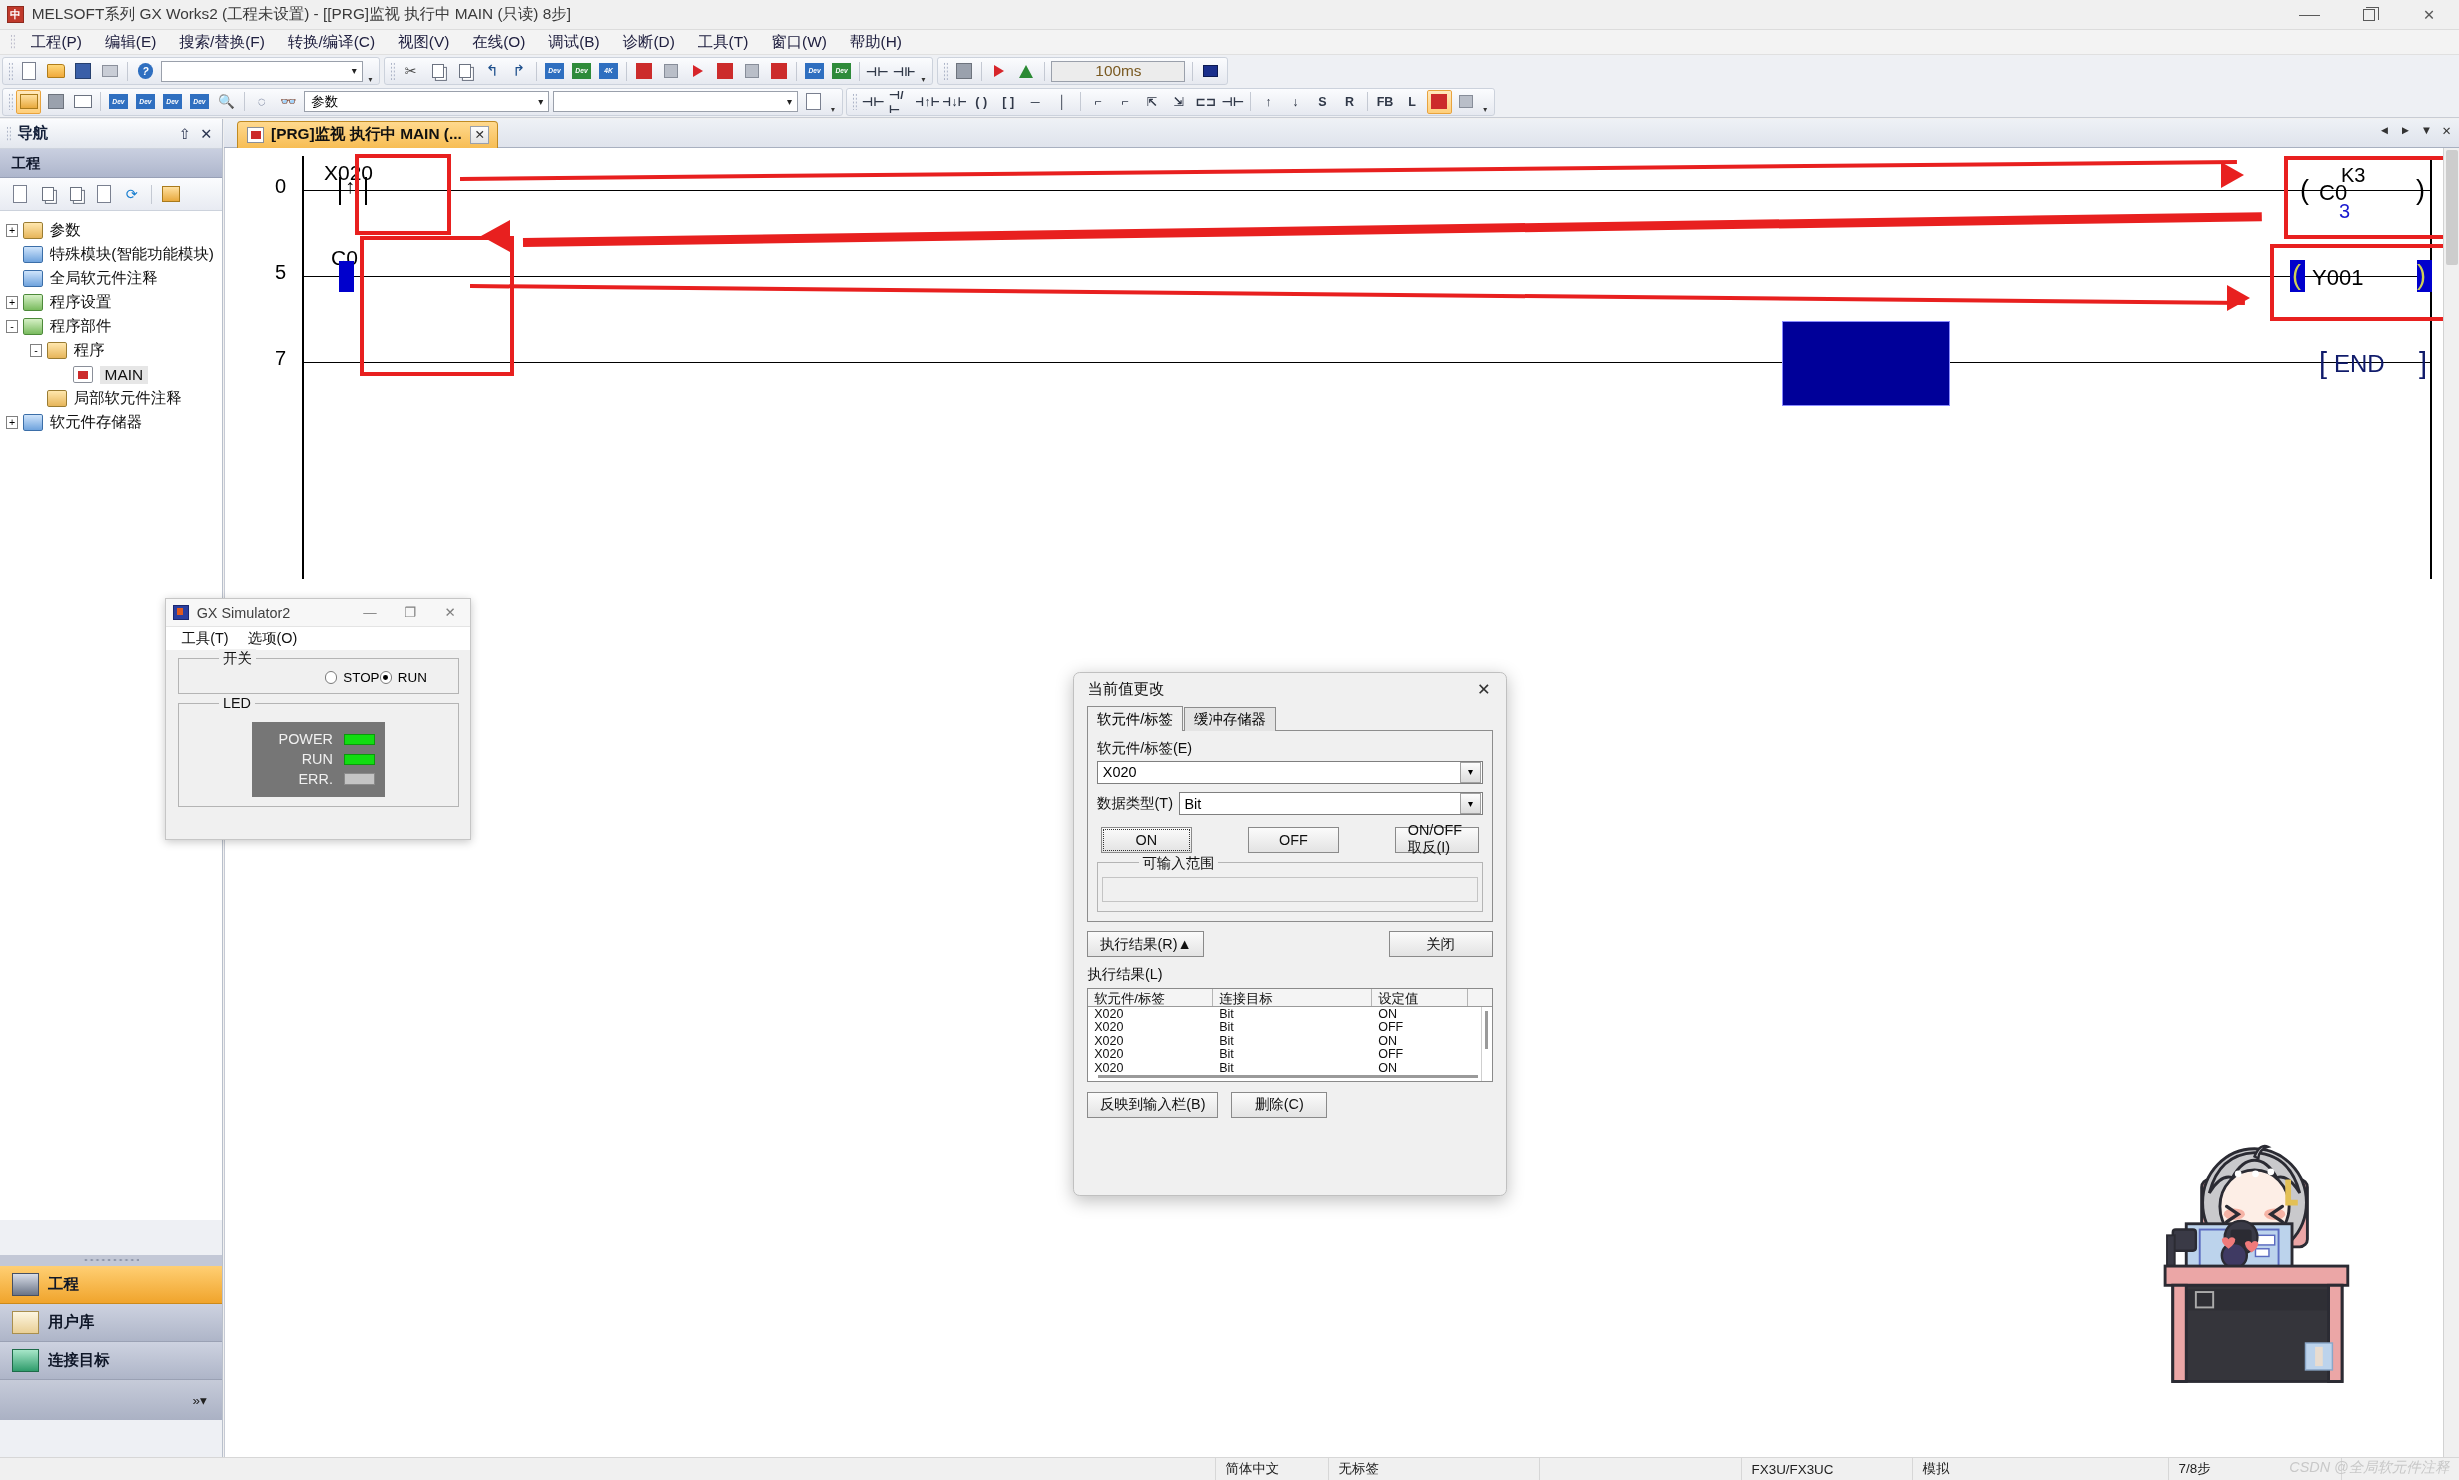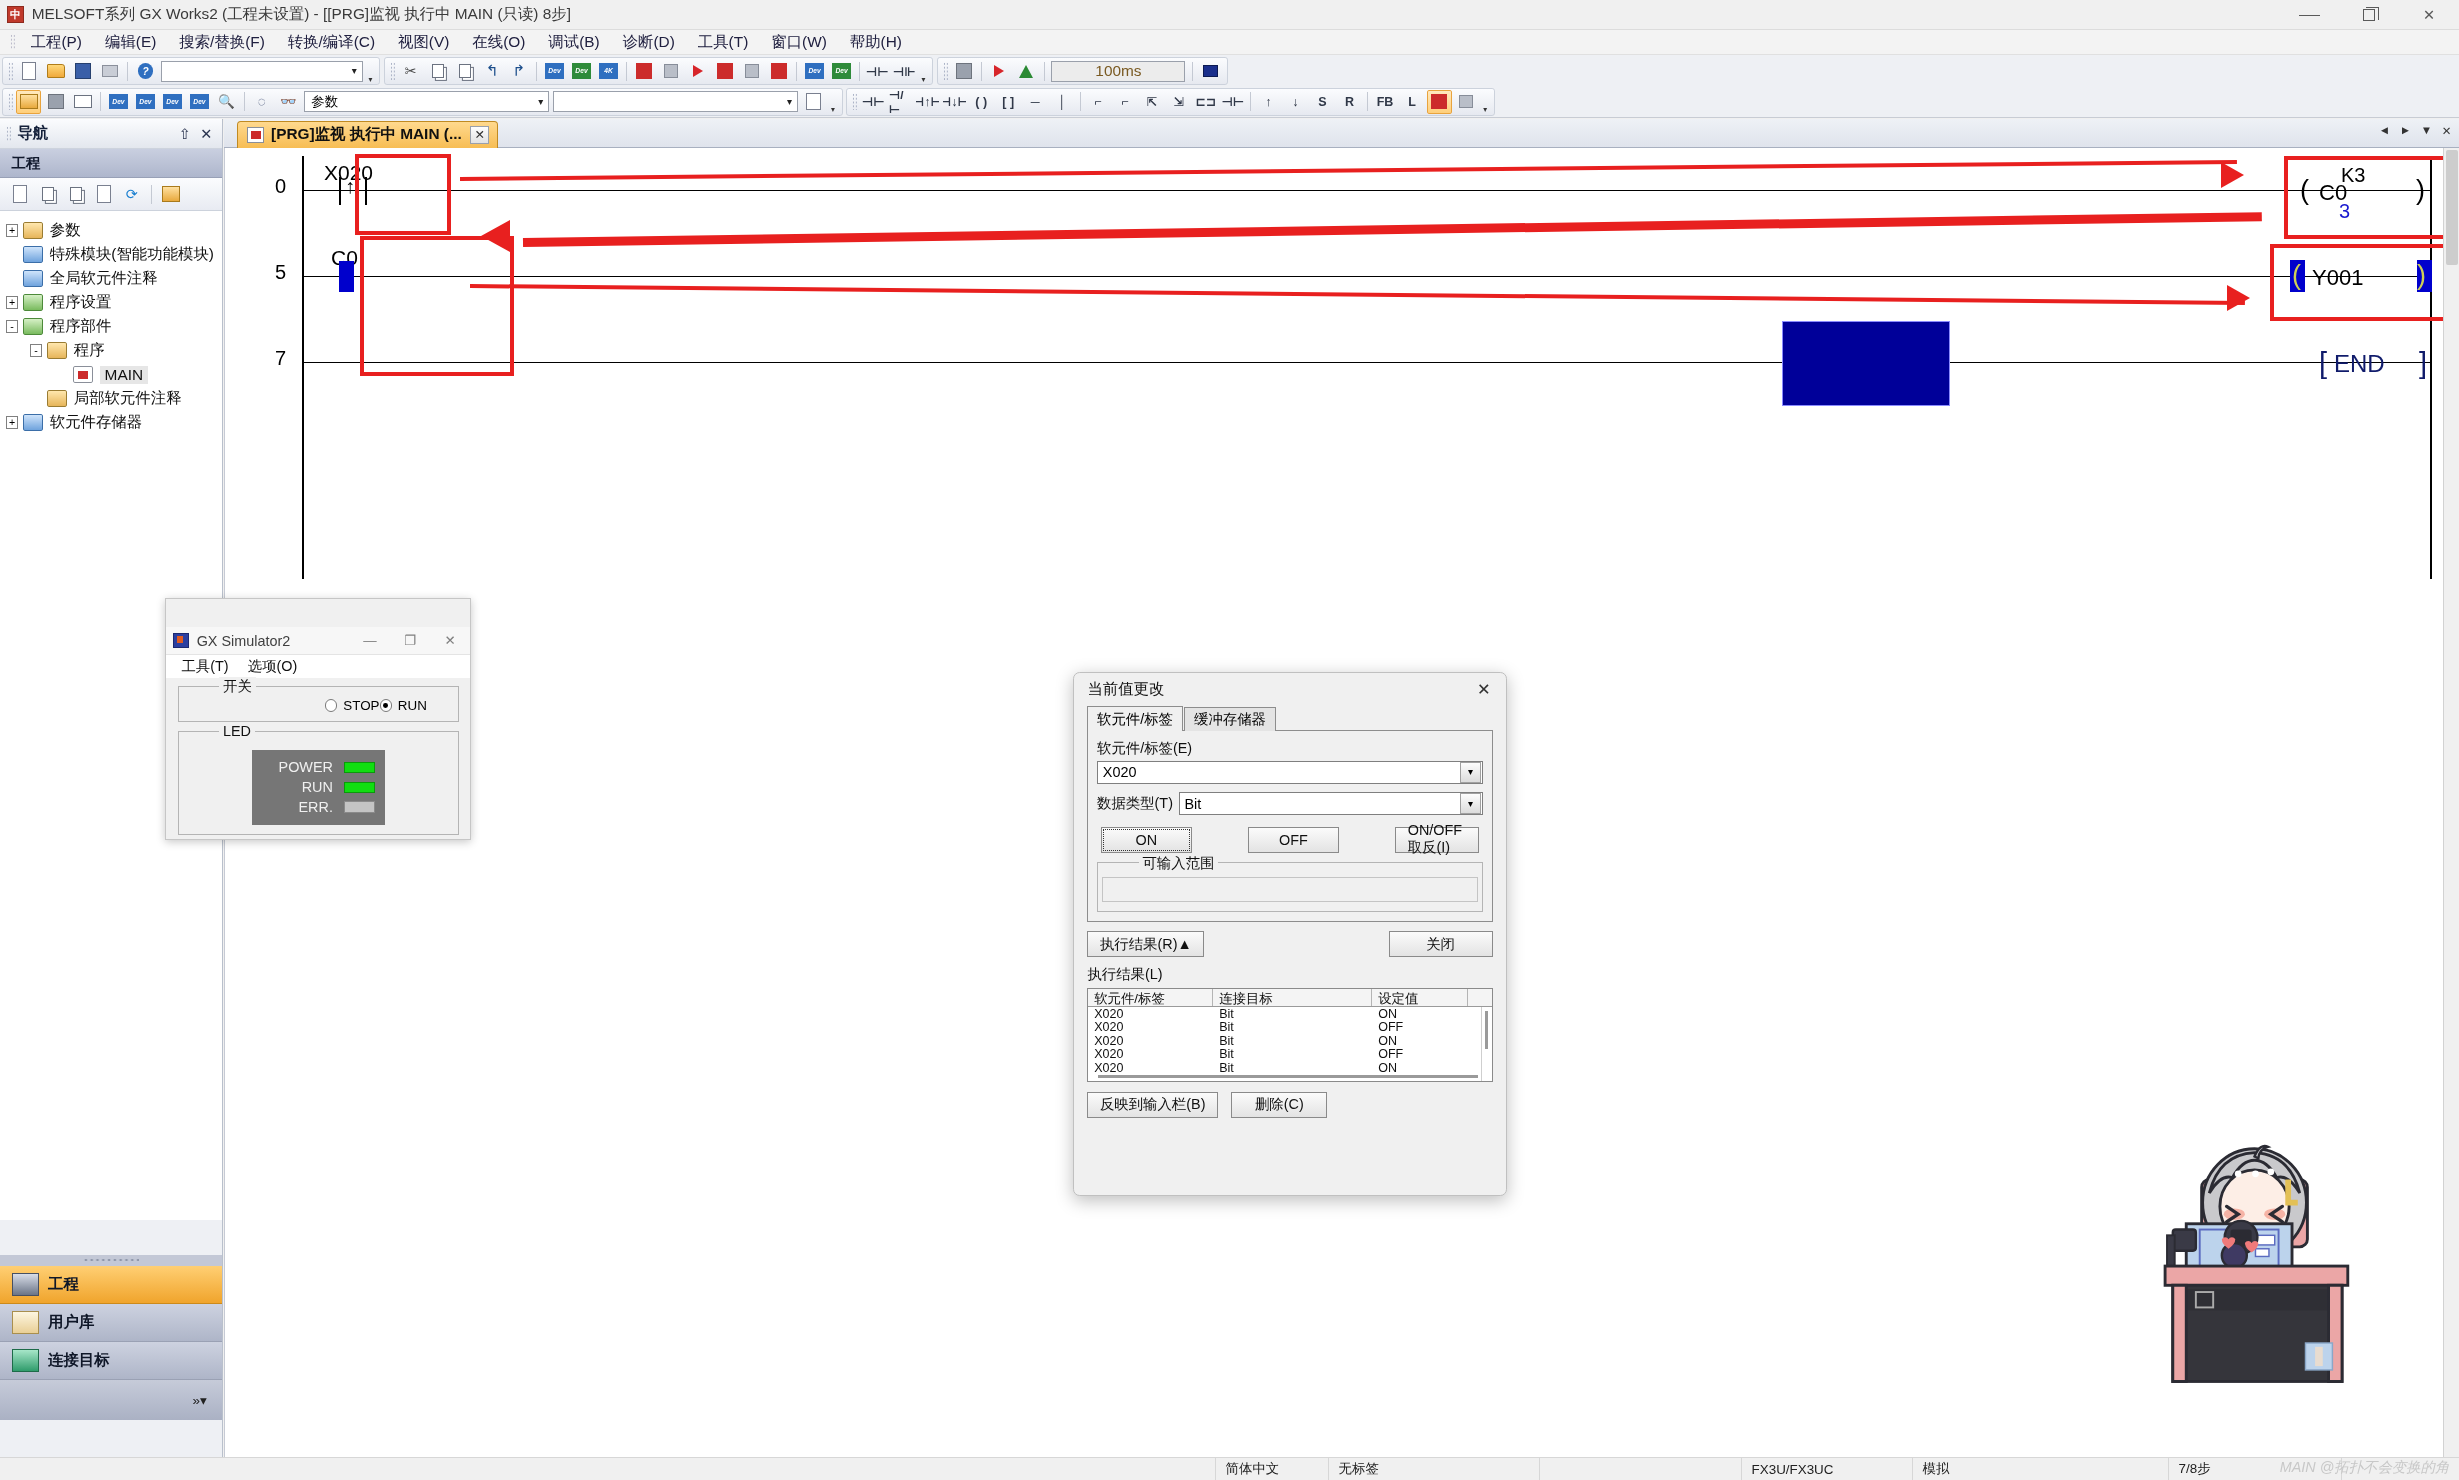--- a/index.html
+++ b/index.html
@@ -202,21 +202,21 @@
   }
   .st-cell{ height:23px; display:flex;align-items:center; padding:0 9.6px;
             border-right:1px solid #d7d7d7; }
 
   
   .sim{
     position:absolute; left:165px; top:598px; width:306px; height:242px;
     background:#f0f0f0; border:1px solid #c6c6c6; box-shadow:0 1.9px 8.6px rgba(0,0,0,.22);
   }
   .sim-title{ height:28px; display:flex; align-items:center; background:#f7f7f7;
-              border-bottom:1px solid #e4e4e4;margin-top:28px;}
+              border-bottom:1px solid #e4e4e4;}
   .sim-ico{ width:16.3px;height:14.4px;margin:0 7.7px 0 6.7px;background:#2b3fa0;
             border:1.9px solid #1b2870; position:relative;}
   .sim-ico:after{content:"";position:absolute;left:2.9px;top:1.9px;width:6.7px;height:6.7px;background:#e05a1f;}
   .sim-name{ font-size:14.4px;color:#404040; }
   .sim-wb{ margin-left:auto; display:flex; }
   .sim-wb div{ width:40px;height:28px;display:flex;align-items:center;
                justify-content:center;color:#808080;font-size:13.4px;}
   .sim-menu{ height:23px; display:flex; align-items:center; padding-left:5.8px;
              background:#ffffff; }
   .sim-menu span{ font-size:14.4px;color:#101010; padding:0 9.6px; }
@@ -927,17 +927,17 @@
   </div>
 
   <div class="statusbar">
     <div class="st-cell" style="width:1216px"></div>
     <div class="st-cell" style="width:113px">简体中文</div>
     <div class="st-cell" style="width:211px">无标签</div>
     <div class="st-cell" style="width:202px"></div>
     <div class="st-cell" style="width:171px">FX3U/FX3UC</div>
     <div class="st-cell" style="width:256px">模拟</div>
     <div class="st-cell" style="width:173px">7/8步</div>
-    <div class="watermark">MAIN @拓扑不会变换的角</div>
+    <div class="watermark">CSDN @全局软元件注释</div>
   </div>
 
 </div>
 
 
 </body></html>

